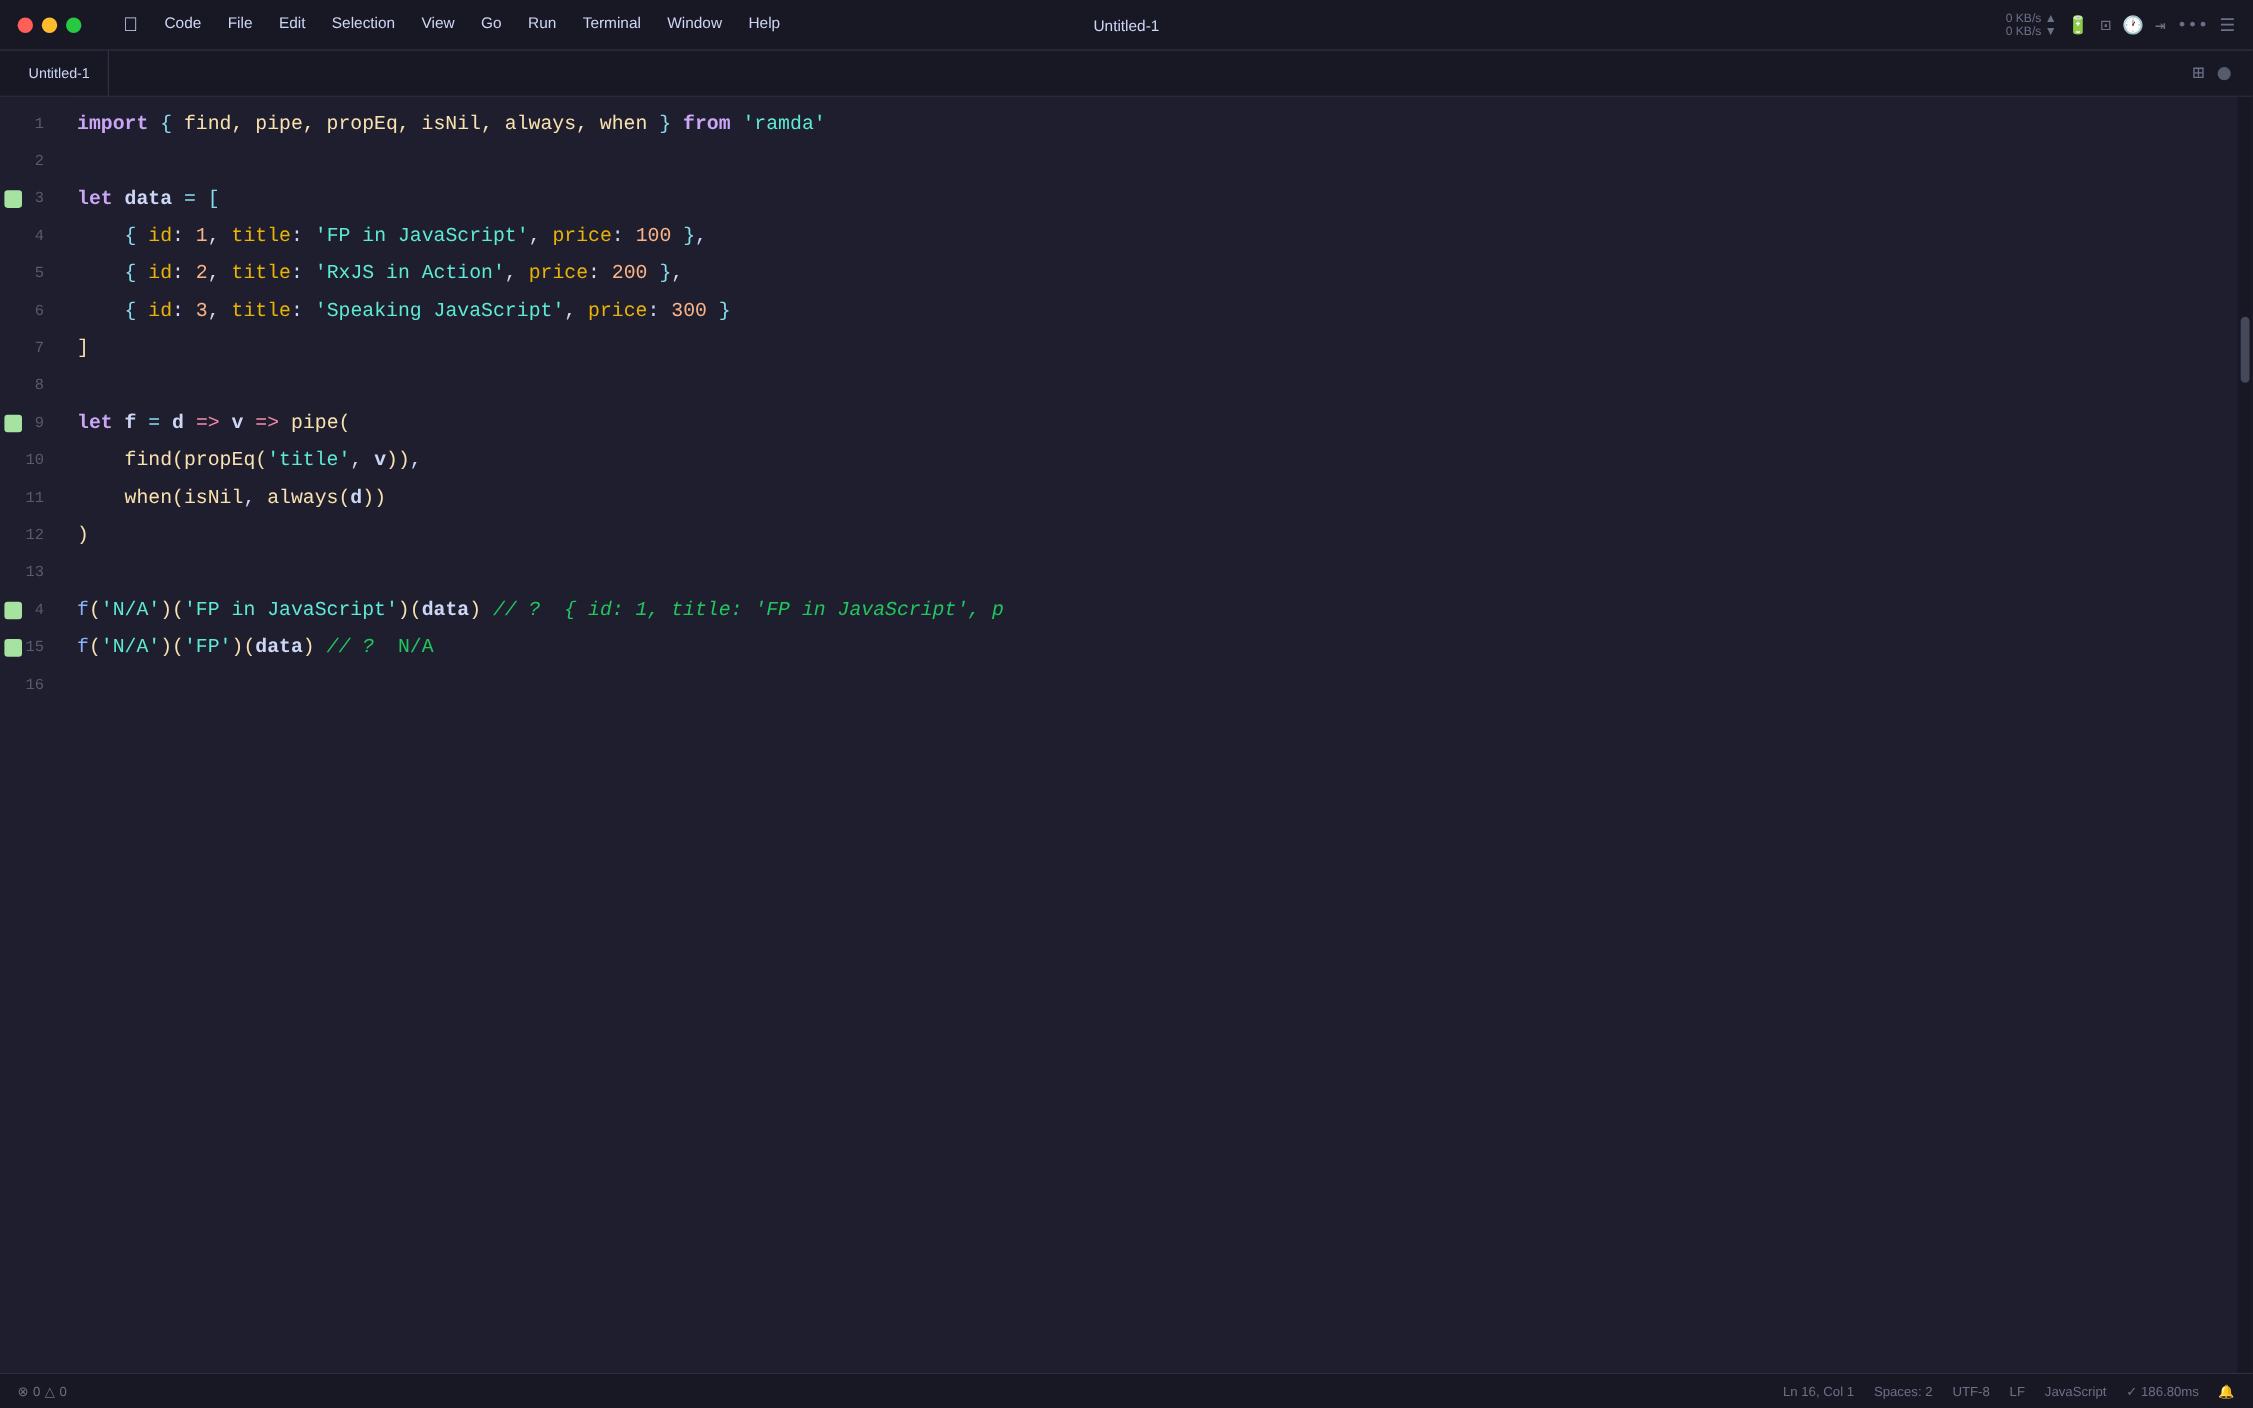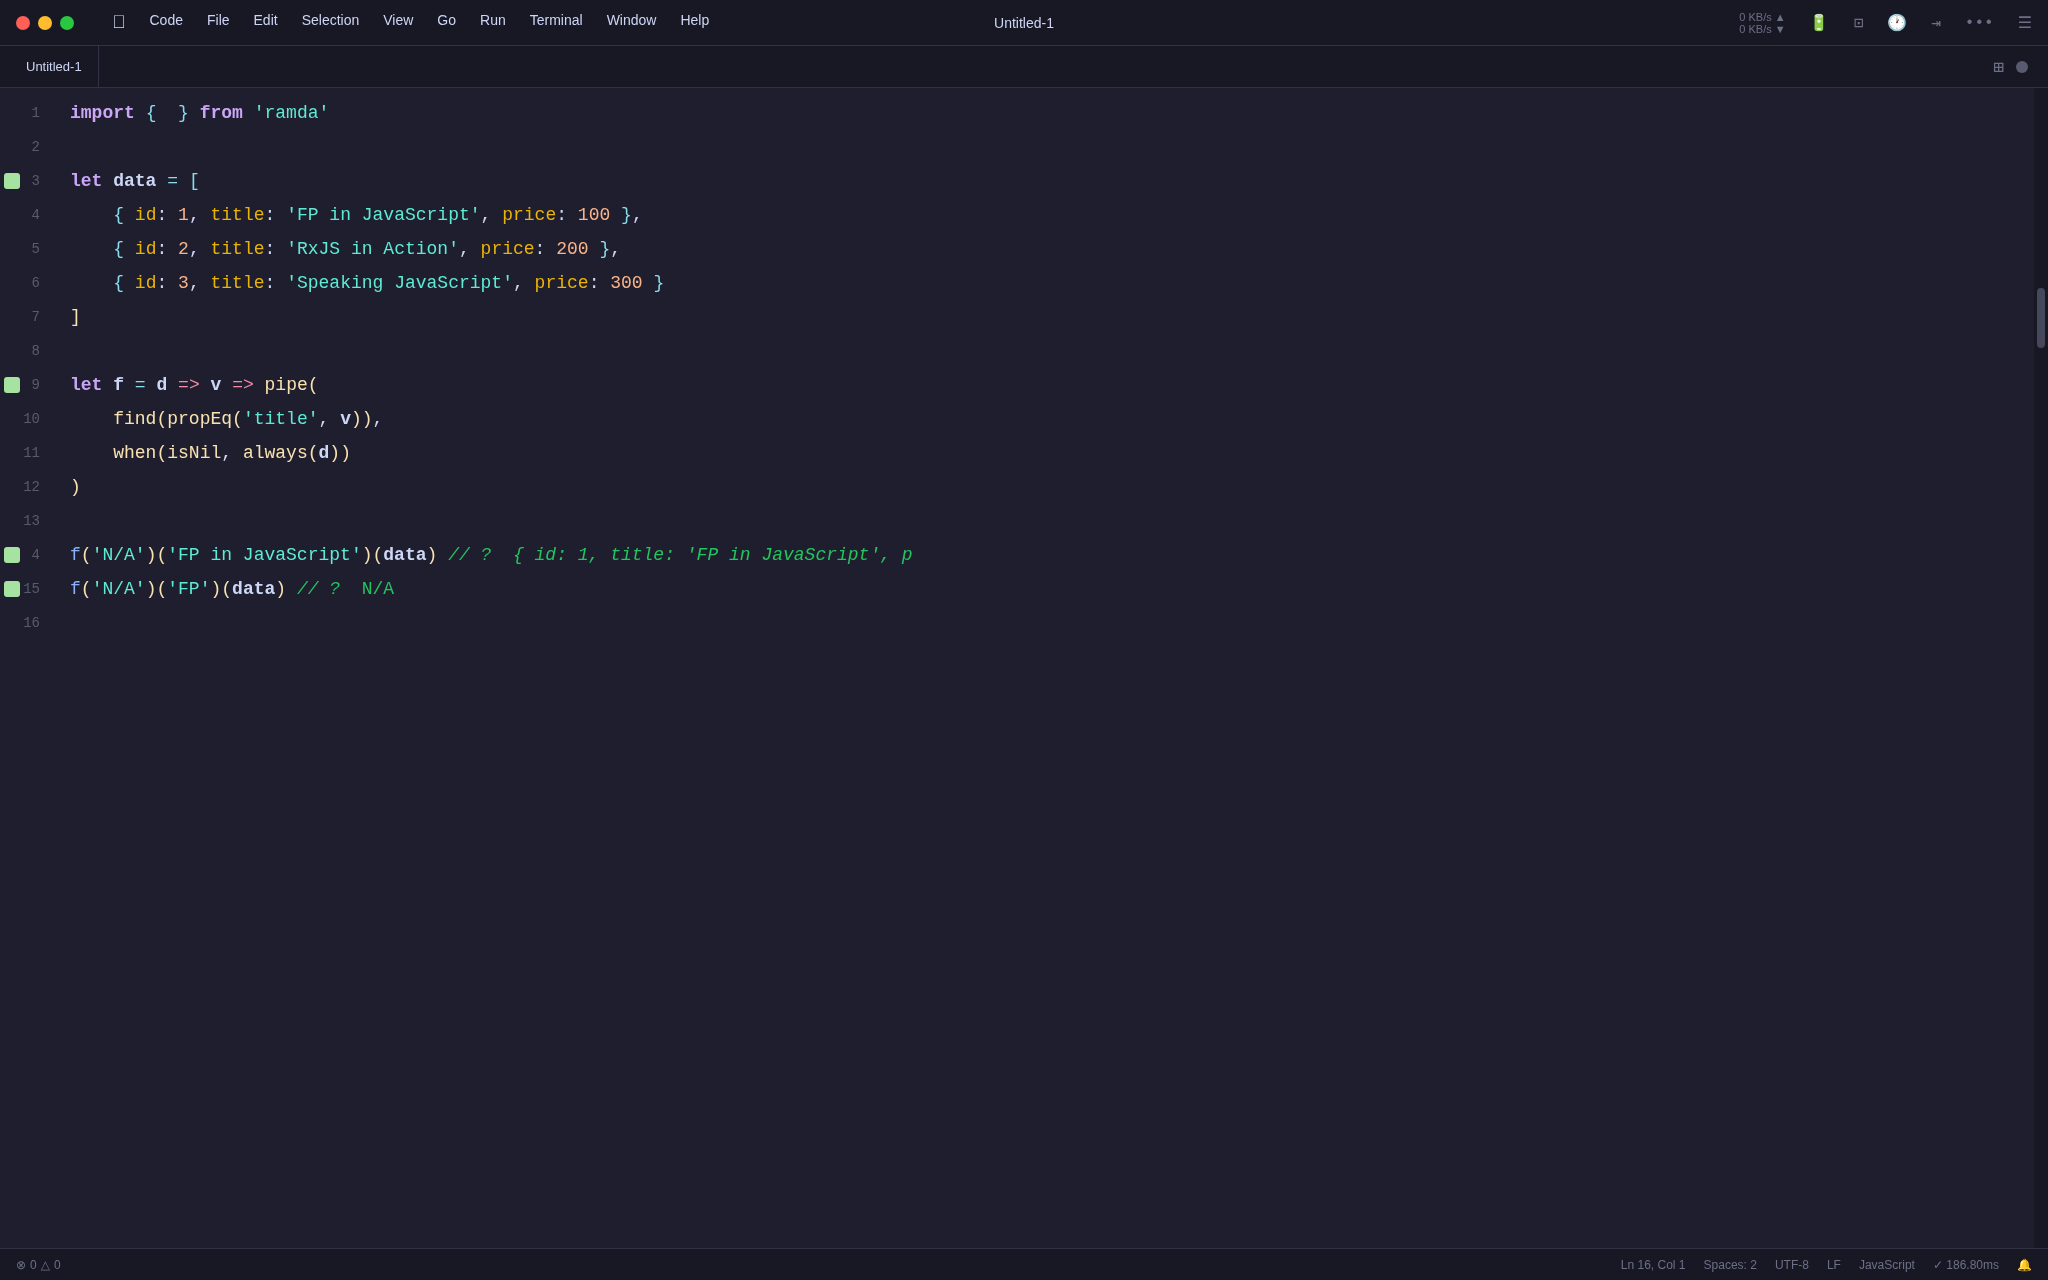--- a/index.html
+++ b/index.html
@@ -59,21 +59,21 @@
       position: absolute;
       left: 50%;
       transform: translateX(-50%);
       font-family: -apple-system, BlinkMacSystemFont, sans-serif;
       font-size: 14px;
       color: #cdd6f4;
     }
     .titlebar-right {
       display: flex;
       align-items: center;
-      gap: 24px;
+      gap: 10px;
     }
     .titlebar-right-text {
       font-family: -apple-system, BlinkMacSystemFont, sans-serif;
       font-size: 11px;
       color: #6c7086;
     }
     .titlebar-icon {
       color: #6c7086;
       font-size: 16px;
       cursor: pointer;
@@ -348,21 +348,21 @@
     </div>
     <div class="line-container">
       <div class="breakpoint-empty"></div>
       <div class="line-num">16</div>
     </div>
   </div>
 
   <div class="code-area">
 
     <div class="code-line">
-      <span class="kw">import</span><span class="plain"> </span><span class="bracket">{ </span><span class="bracket"> }</span><span class="plain"> </span><span class="kw">from</span><span class="plain"> </span><span class="str">'ramda'</span>
+      <span class="kw">import</span><span class="plain"> </span><span class="bracket">{ </span><span class="import-fn">find, pipe, propEq, isNil, always, when</span><span class="bracket"> }</span><span class="plain"> </span><span class="kw">from</span><span class="plain"> </span><span class="str">'ramda'</span>
     </div>
 
     <div class="code-line"></div>
 
     <div class="code-line">
       <span class="kw">let</span><span class="plain"> </span><span class="var" style="font-weight:bold">data</span><span class="plain"> </span><span class="eq">=</span><span class="plain"> </span><span class="bracket">[</span>
     </div>
 
     <div class="code-line">
       <span class="plain">    </span><span class="bracket">{ </span><span class="prop">id</span><span class="colon">:</span><span class="plain"> </span><span class="num">1</span><span class="comma">,</span><span class="plain"> </span><span class="prop">title</span><span class="colon">:</span><span class="plain"> </span><span class="str">'FP in JavaScript'</span><span class="comma">,</span><span class="plain"> </span><span class="prop">price</span><span class="colon">:</span><span class="plain"> </span><span class="num">100</span><span class="plain"> </span><span class="bracket">}</span><span class="comma">,</span>

